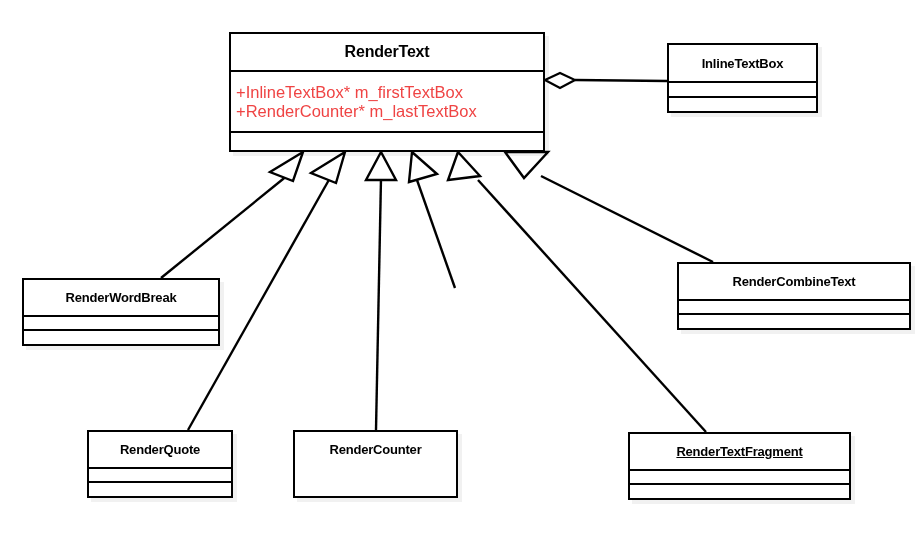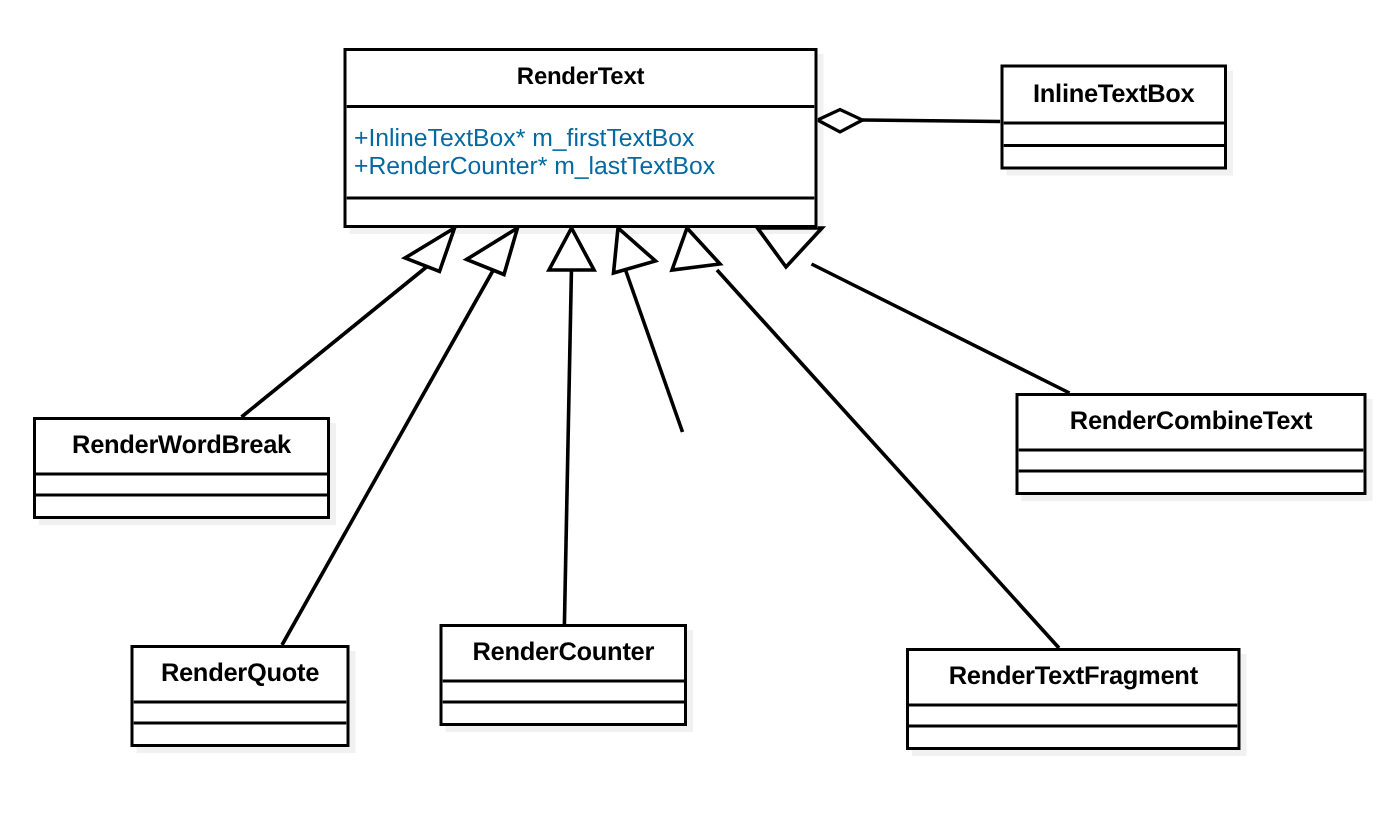--- a/index.html
+++ b/index.html
@@ -51,36 +51,36 @@
   }
   .uml-attrs {
     box-sizing: border-box;
     border-top: 2px solid #000000;
     display: flex;
     flex-direction: column;
     justify-content: center;
   }
   .uml-attr {
     white-space: nowrap;
-    color: #0369a1;
+    color: #ef4444;
     line-height: 1.12;
     padding-left: 4px;
   }
   .uml-ops {
     box-sizing: border-box;
     border-top: 2px solid #000000;
     flex: 1 1 auto;
   }
   
   .root-class .uml-name { font-size: 16px; height: 37px; }
   .root-class .uml-attrs { height: 62px; }
   .root-class .uml-attr { font-size: 16.5px; padding-left: 5px; }
   .root-class .uml-ops { height: 19px; }
   
-  .leaf-class .uml-name { font-size: 17px; height: 36px; padding: 0 10px; }
+  .leaf-class .uml-name { font-size: 13px; height: 36px; padding: 0 10px; }
   .leaf-class .uml-attrs { height: 15px; border-top-width: 2px; }
   .leaf-class .uml-ops { height: 15px; }
 </style>
 </head>
 <body>
 
 <div id="diagram-root">
 
   <svg id="edge-layer" viewBox="0 0 918 547" width="918" height="547" xmlns="http://www.w3.org/2000/svg">
 
@@ -147,25 +147,25 @@
     <div class="uml-attrs"></div>
     <div class="uml-ops"></div>
   </div>
 
   <div class="uml-class leaf-class" style="left:87px; top:430px; width:146px; height:68px;">
     <div class="uml-name">RenderQuote</div>
     <div class="uml-attrs"></div>
     <div class="uml-ops"></div>
   </div>
 
-  <div class="uml-class leaf-class" style="left:293px; top:416px; width:165px; height:68px;">
+  <div class="uml-class leaf-class" style="left:293px; top:430px; width:165px; height:68px;align-items:center;">
     <div class="uml-name">RenderCounter</div>
     <div class="uml-attrs"></div>
     <div class="uml-ops"></div>
   </div>
 
-  <div class="uml-class leaf-class" style="left:604px; top:432px; width:223px; height:68px;">
+  <div class="uml-class leaf-class" style="left:628px; top:432px; width:223px; height:68px;text-decoration:underline;">
     <div class="uml-name">RenderTextFragment</div>
     <div class="uml-attrs"></div>
     <div class="uml-ops"></div>
   </div>
 
 </div>
 
 </body></html>

